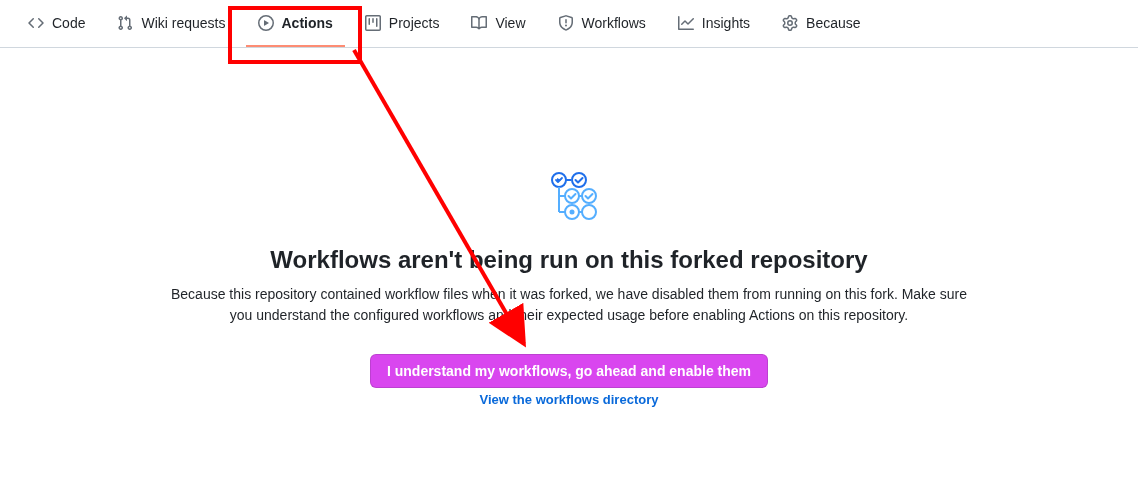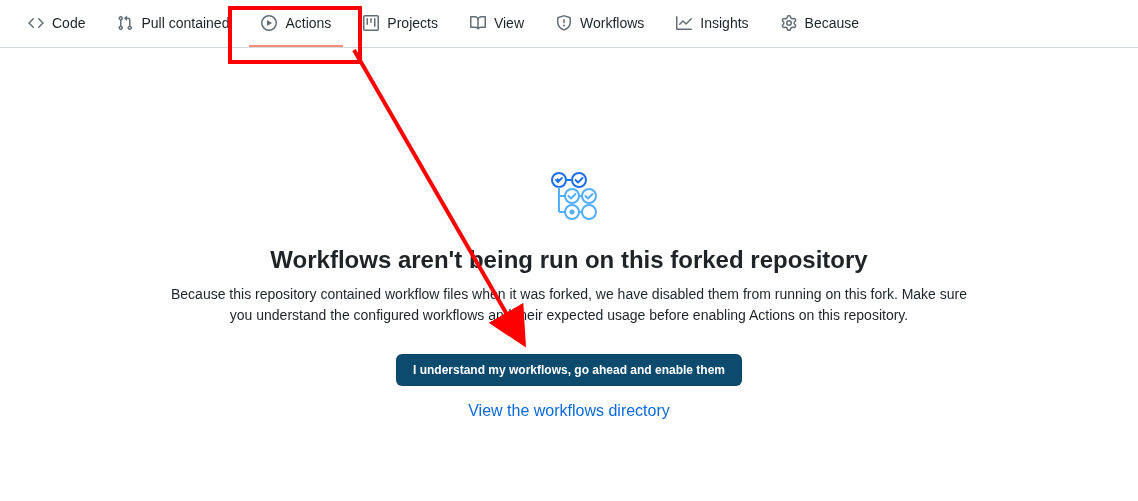--- a/index.html
+++ b/index.html
@@ -27,21 +27,21 @@
     padding: 0 12px;
     height: 100%;
     font-size: 14px;
     color: #1f2328;
     cursor: pointer;
     border-bottom: 2px solid transparent;
     white-space: nowrap;
     justify-content: space-between;
   }
   .tab.active {
-    font-weight: 400;
+    font-weight: 700;
     border-bottom: 2px solid #fd8c73;
   }
   .tab .icon {
     display: inline-flex;
     color: #656d76;
   }
   .content {
     display: flex;
     flex-direction: column;
     align-items: center;
@@ -59,34 +59,34 @@
     color: #1f2328;
   }
   .desc {
     font-size: 14px;
     color: #1f2328;
     max-width: 820px;
     line-height: 1.5;
     margin-bottom: 28px;
   }
   .btn-primary {
-    background: #0c4a6e;
+    background: #d946ef;
     color: #fff;
     border: 1px solid rgba(31,35,40,0.15);
     border-radius: 6px;
     padding: 8px 16px;
-    font-size: 12px;
+    font-size: 14px;
     font-weight: 600;
     cursor: pointer;
-    margin-bottom: 16px;
+    margin-bottom: 4px;
   }
   .link {
     color: #0969da;
-    font-size: 16px;
-    font-weight: 400;
+    font-size: 13px;
+    font-weight: 700;
     text-decoration: none;
     cursor: pointer;
   }
   .highlight-box {
     position: absolute;
     border: 4px solid #ff0000;
     pointer-events: none;
   }
   .arrow-svg {
     position: absolute;
@@ -104,21 +104,21 @@
         </svg>
     </span>
     <span>Code</span>
   </div>
   <div class="tab">
     <span class="icon">
       <svg width="16" height="16" viewBox="0 0 16 16" fill="currentColor">
           <path d="M1.5 3.25a2.25 2.25 0 1 1 3 2.122v5.256a2.251 2.251 0 1 1-1.5 0V5.372A2.25 2.25 0 0 1 1.5 3.25Zm5.677-.177L9.573.677A.25.25 0 0 1 10 .854V2.5h1A2.5 2.5 0 0 1 13.5 5v5.628a2.251 2.251 0 1 1-1.5 0V5a1 1 0 0 0-1-1h-1v1.646a.25.25 0 0 1-.427.177L7.177 3.427a.25.25 0 0 1 0-.354ZM3.75 2.5a.75.75 0 1 0 0 1.5.75.75 0 0 0 0-1.5Zm0 9.5a.75.75 0 1 0 0 1.5.75.75 0 0 0 0-1.5Zm8.25.75a.75.75 0 1 0 1.5 0 .75.75 0 0 0-1.5 0Z"></path>
         </svg>
     </span>
-    <span>Pull contained</span>
+    <span>Wiki requests</span>
   </div>
   <div class="tab active">
     <span class="icon">
       <svg width="16" height="16" viewBox="0 0 16 16" fill="currentColor">
           <path d="M8 0a8 8 0 1 1 0 16A8 8 0 0 1 8 0ZM1.5 8a6.5 6.5 0 1 0 13 0 6.5 6.5 0 0 0-13 0Zm4.879-2.773 4.264 2.559a.25.25 0 0 1 0 .428l-4.264 2.559A.25.25 0 0 1 6 10.559V5.442a.25.25 0 0 1 .379-.215Z"></path>
         </svg>
     </span>
     <span>Actions</span>
   </div>
   <div class="tab">

